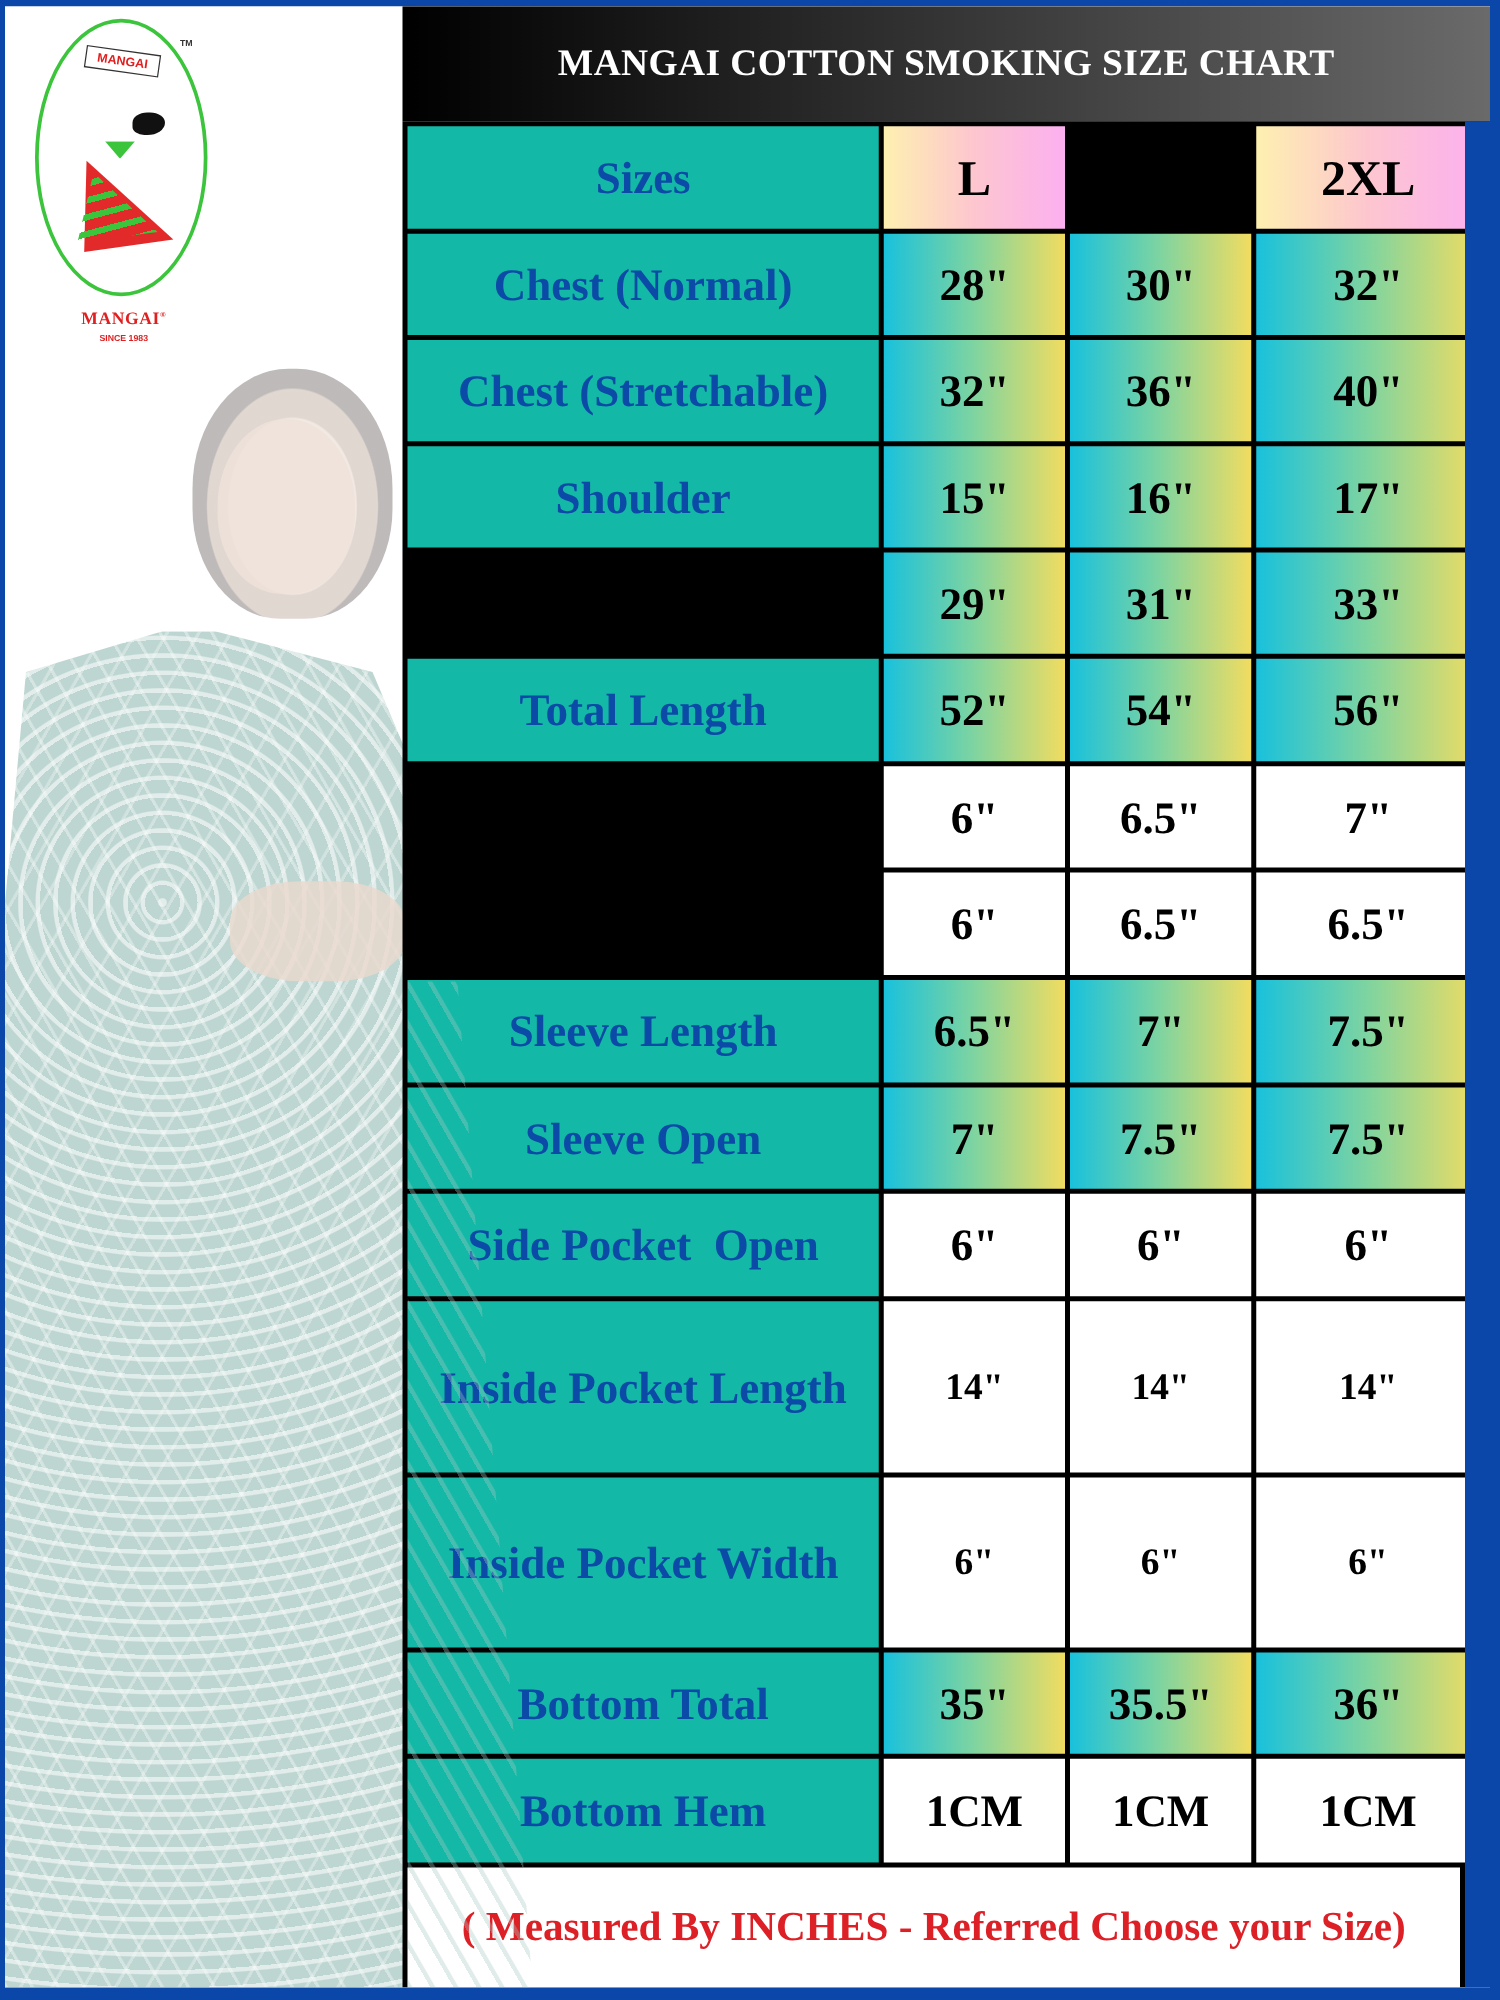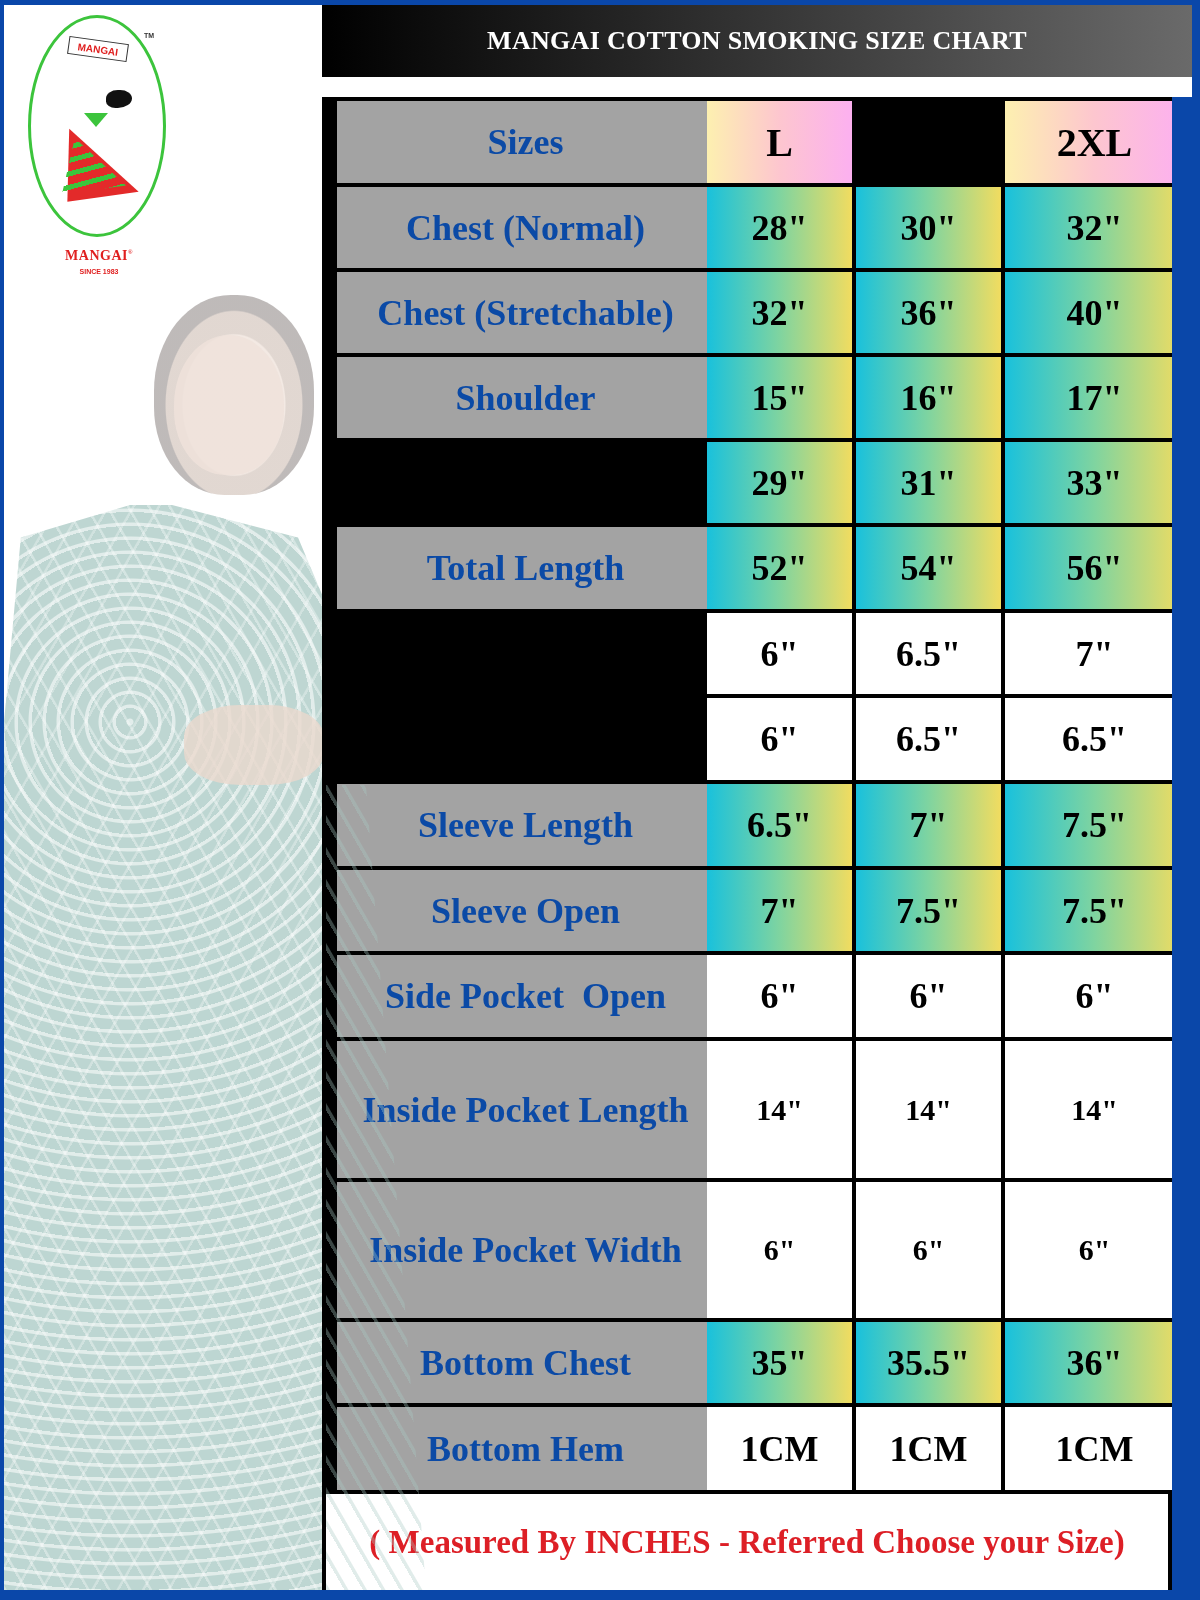--- a/index.html
+++ b/index.html
@@ -79,36 +79,36 @@
   }
   .logo-since {
     position: absolute; left: 0; top: 258px; width: 150px; text-align: center;
     font: bold 7px "Liberation Sans", sans-serif; color: #e02020;
   }
   
   .chart {
     position: absolute; left: 318px; top: 0; width: 870px; height: 1585px;
   }
   .title-bar {
-    position: absolute; left: 0; top: 0; width: 870px; height: 72px;
+    position: absolute; left: 0; top: 0; width: 870px; height: 92px;
     background: linear-gradient(90deg, #000000 0%, #2a2a2a 40%, #6a6a6a 100%);
     display: flex; align-items: center; justify-content: center;
-    color: #ffffff; font-weight: bold; font-size: 26px; letter-spacing: 0.3px;
+    color: #ffffff; font-weight: bold; font-size: 30px; letter-spacing: 0.3px;
   }
   .grid {
     position: absolute; left: 0; top: 92px; width: 870px; height: 1493px;
     background: #000;
   }
   .row { position: absolute; left: 0; width: 870px; display: block; }
   .cell {
     position: absolute; top: 4px; bottom: 0;
     display: flex; align-items: center; justify-content: center;
     font-weight: bold; box-sizing: border-box;
   }
-  .c-label { left: 15px; width: 377px; background: #a3a3a3; color: #0b4aa6; font-size: 36px; }
+  .c-label { left: 4px; width: 377px; background: #14b8a6; color: #0b4aa6; font-size: 36px; }
   .c-l   { left: 385px; width: 145px; }
   .c-xl  { left: 534px; width: 145px; }
   .c-2xl { left: 683px; width: 179px; }
   .val { color: #000; font-size: 36px; background: #fff; }
   .val-sm { font-size: 30px; }
   .hdr { background: linear-gradient(90deg, #fdf0b0 0%, #fdc6cf 50%, #fcb0f0 100%); color: #000; font-size: 40px; }
   .grad { background: linear-gradient(90deg, #19c1dc 0%, #7fd4a0 50%, #f1dc60 100%); }
   .right-edge { position: absolute; left: 850px; top: 0; width: 20px; height: 1493px; background: #0a47a9; }
   .footer-row {
     position: absolute; left: 4px; width: 842px; background: #fff;
@@ -232,21 +232,21 @@
       </div>
 
       <div class="row" style="top:1081px;height:140px">
         <div class="cell c-label">Inside Pocket Width</div>
         <div class="cell c-l val val-sm">6"</div>
         <div class="cell c-xl val val-sm">6"</div>
         <div class="cell c-2xl val val-sm">6"</div>
       </div>
 
       <div class="row" style="top:1221px;height:85px">
-        <div class="cell c-label">Bottom Chest</div>
+        <div class="cell c-label">Bottom Total</div>
         <div class="cell c-l val grad">35"</div>
         <div class="cell c-xl val grad">35.5"</div>
         <div class="cell c-2xl val grad">36"</div>
       </div>
 
       <div class="row" style="top:1306px;height:87px">
         <div class="cell c-label">Bottom Hem</div>
         <div class="cell c-l val">1CM</div>
         <div class="cell c-xl val">1CM</div>
         <div class="cell c-2xl val">1CM</div>

